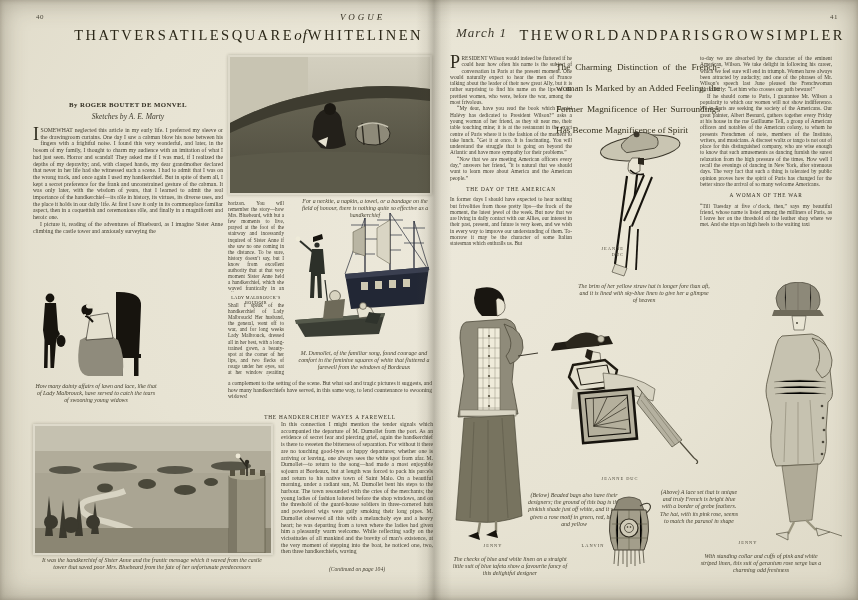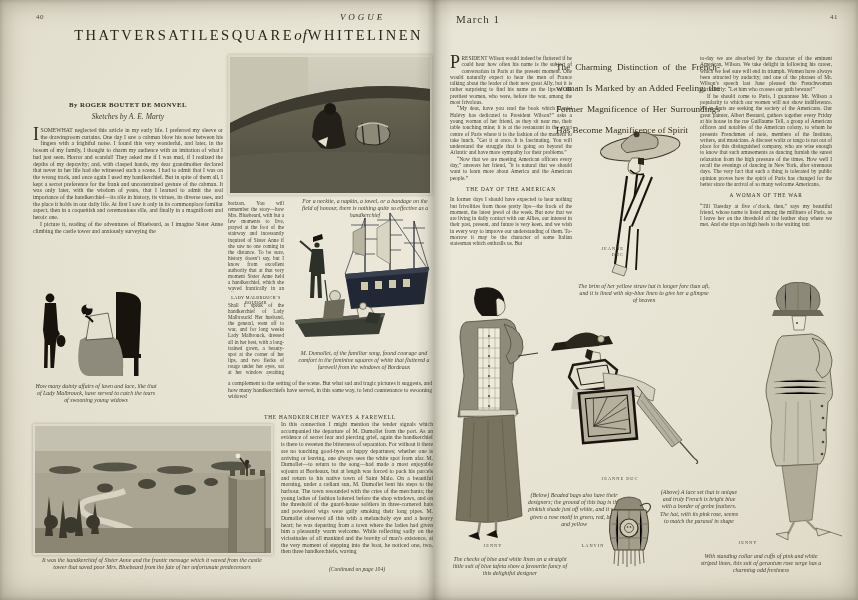--- a/index.html
+++ b/index.html
@@ -9,21 +9,21 @@
     font-family:"Liberation Serif","DejaVu Serif",serif;
     color:#3b372b;
   }
   #canvas::after{
     content:""; position:absolute; inset:0; pointer-events:none;
     box-shadow: inset 0 0 26px rgba(62,56,38,.38), inset 0 0 5px rgba(62,56,38,.25);
   }
   .abs{position:absolute;}
   .folio{font-size:7px; letter-spacing:.5px; color:#4a463a;}
   .masthead{font-size:9px; font-style:italic; letter-spacing:3px; color:#332f22;}
-  .date{font-size:11px; letter-spacing:1px; color:#3c382c;}
+  .date{font-size:13px; font-style:italic; letter-spacing:1px; color:#3c382c;margin-top:12px;}
   .title-row{display:flex; justify-content:flex-end; align-items:baseline;
     font-size:14.5px; letter-spacing:2.5px; color:#2b2718; white-space:nowrap;}
   .title-row .t-of{font-style:italic; font-size:15px; letter-spacing:1px;}
   .deck{font-size:9.3px; line-height:16.5px; text-align:justify; color:#36321f;}
   .deck-r{font-size:9.2px; line-height:21px; text-align:justify; color:#36321f;}
   .byline{font-size:6.8px; font-weight:bold; text-align:center; letter-spacing:.4px; color:#2f2b1e;}
   .credit{font-size:7.6px; font-style:italic; text-align:center; color:#3c382c;}
   .body{font-size:5.7px; line-height:6.7px; text-align:justify; overflow:hidden; color:#403c2f;}
   .body-s{font-size:5.2px; line-height:6.1px; text-align:justify; overflow:hidden; color:#403c2f;}
   .body p{margin:0; text-indent:7px;}
@@ -219,20 +219,28 @@
       <circle cx="203" cy="30" r="2.4" fill="#eee9d7"></circle>
     </svg>
   </div>
   <div class="abs cap" style="left:42px; top:557px; width:220px;">It was the handkerchief of Sister Anne and the frantic message which it waved from the castle tower that saved poor Mrs. Bluebeard from the fate of her unfortunate predecessors</div>
 
   <div class="abs gutter"></div>
 
   <div class="abs date" style="left:456px; top:13px;">March 1</div>
   <div class="abs folio" style="left:824px; top:13px; width:20px; text-align:center;">41</div>
 
+  <div class="abs title-row" style="left:455px; top:27px; width:390px;">
+    <span>THE</span>
+    <span>WORLD</span>
+    <span>AND</span>
+    <span>PARIS</span>
+    <span>GROW</span>
+    <span>SIMPLER</span>
+  </div>
 
   <div class="abs body" style="left:450px; top:55px; width:122px; height:242px; font-size:5.4px; line-height:6.3px;">
     <p class="noindent"><span class="dropcap">P</span><span>RESIDENT Wilson would indeed be flattered if he could hear how often his name is the subject of conversation in Paris at the present moment. One would naturally expect to hear the men of France talking about the leader of their new great Ally, but it is rather surprising to find his name on the lips of the prettiest women, who were, before the war, among the most frivolous.</span></p>
     <p>“My dear, have you read the book which Daniel Halévy has dedicated to President Wilson?” asks a young woman of her friend, as they sit near me, their table touching mine; it is at the restaurant in the exact centre of Paris where it is the fashion of the moment to take lunch. “Get it at once. It is fascinating. You will understand the struggle that is going on beyond the Atlantic and have more sympathy for their problems.”</p>
     <p>“Now that we are meeting American officers every day,” answers her friend, “it is natural that we should want to learn more about America and the American people.”</p>
     <div class="sec-head">THE DAY OF THE AMERICAN</div>
     <p class="noindent">In former days I should have expected to hear nothing but frivolities from those pretty lips—the frock of the moment, the latest jewel of the week. But now that we are living in daily contact with our Allies, our interest in their past, present, and future is very keen, and we wish in every way to improve our understanding of them. To-morrow it may be the character of some Italian statesman which enthralls us. But</p>
   </div>
 
   <div class="abs deck-r" style="left:556px; top:57px; width:164px;">The Charming Distinction of the French-woman Is Marked by an Added Feeling; the Former Magnificence of Her Surroundings Has Become Magnificence of Spirit</div>

